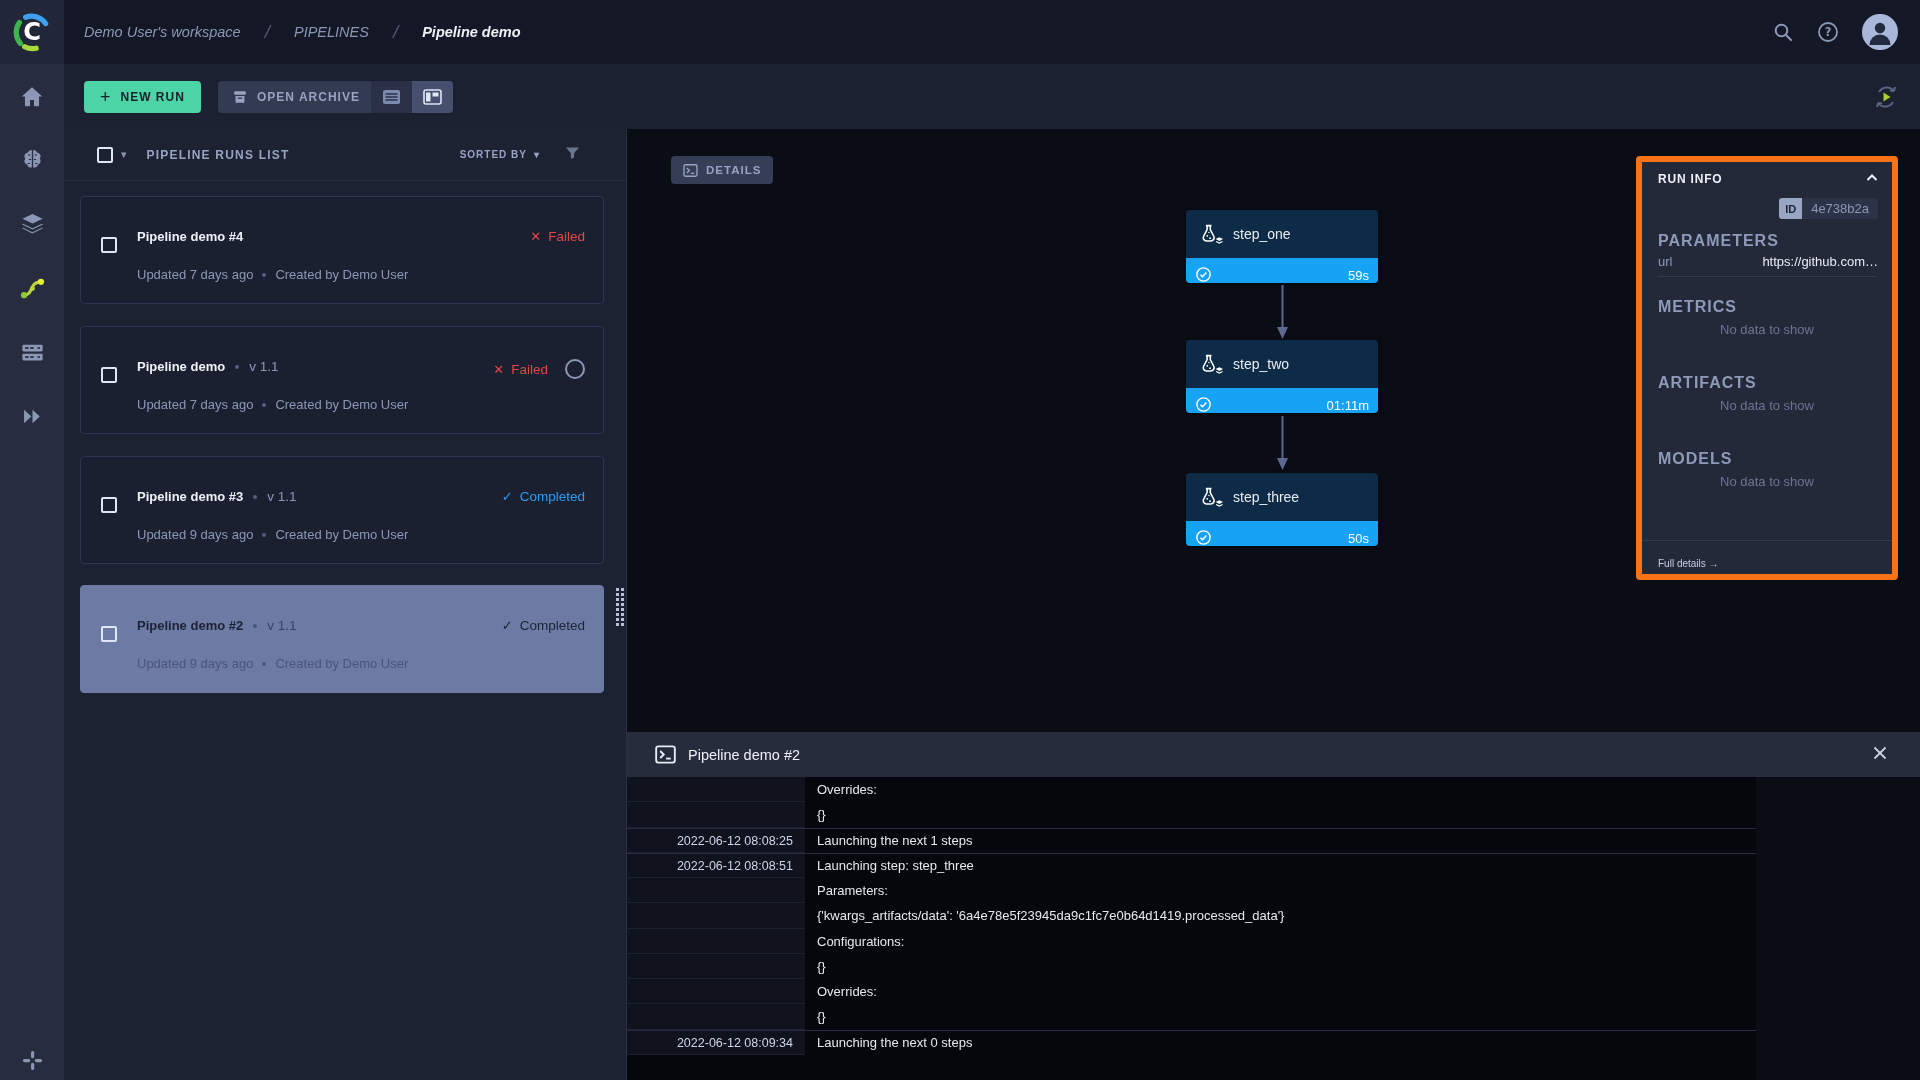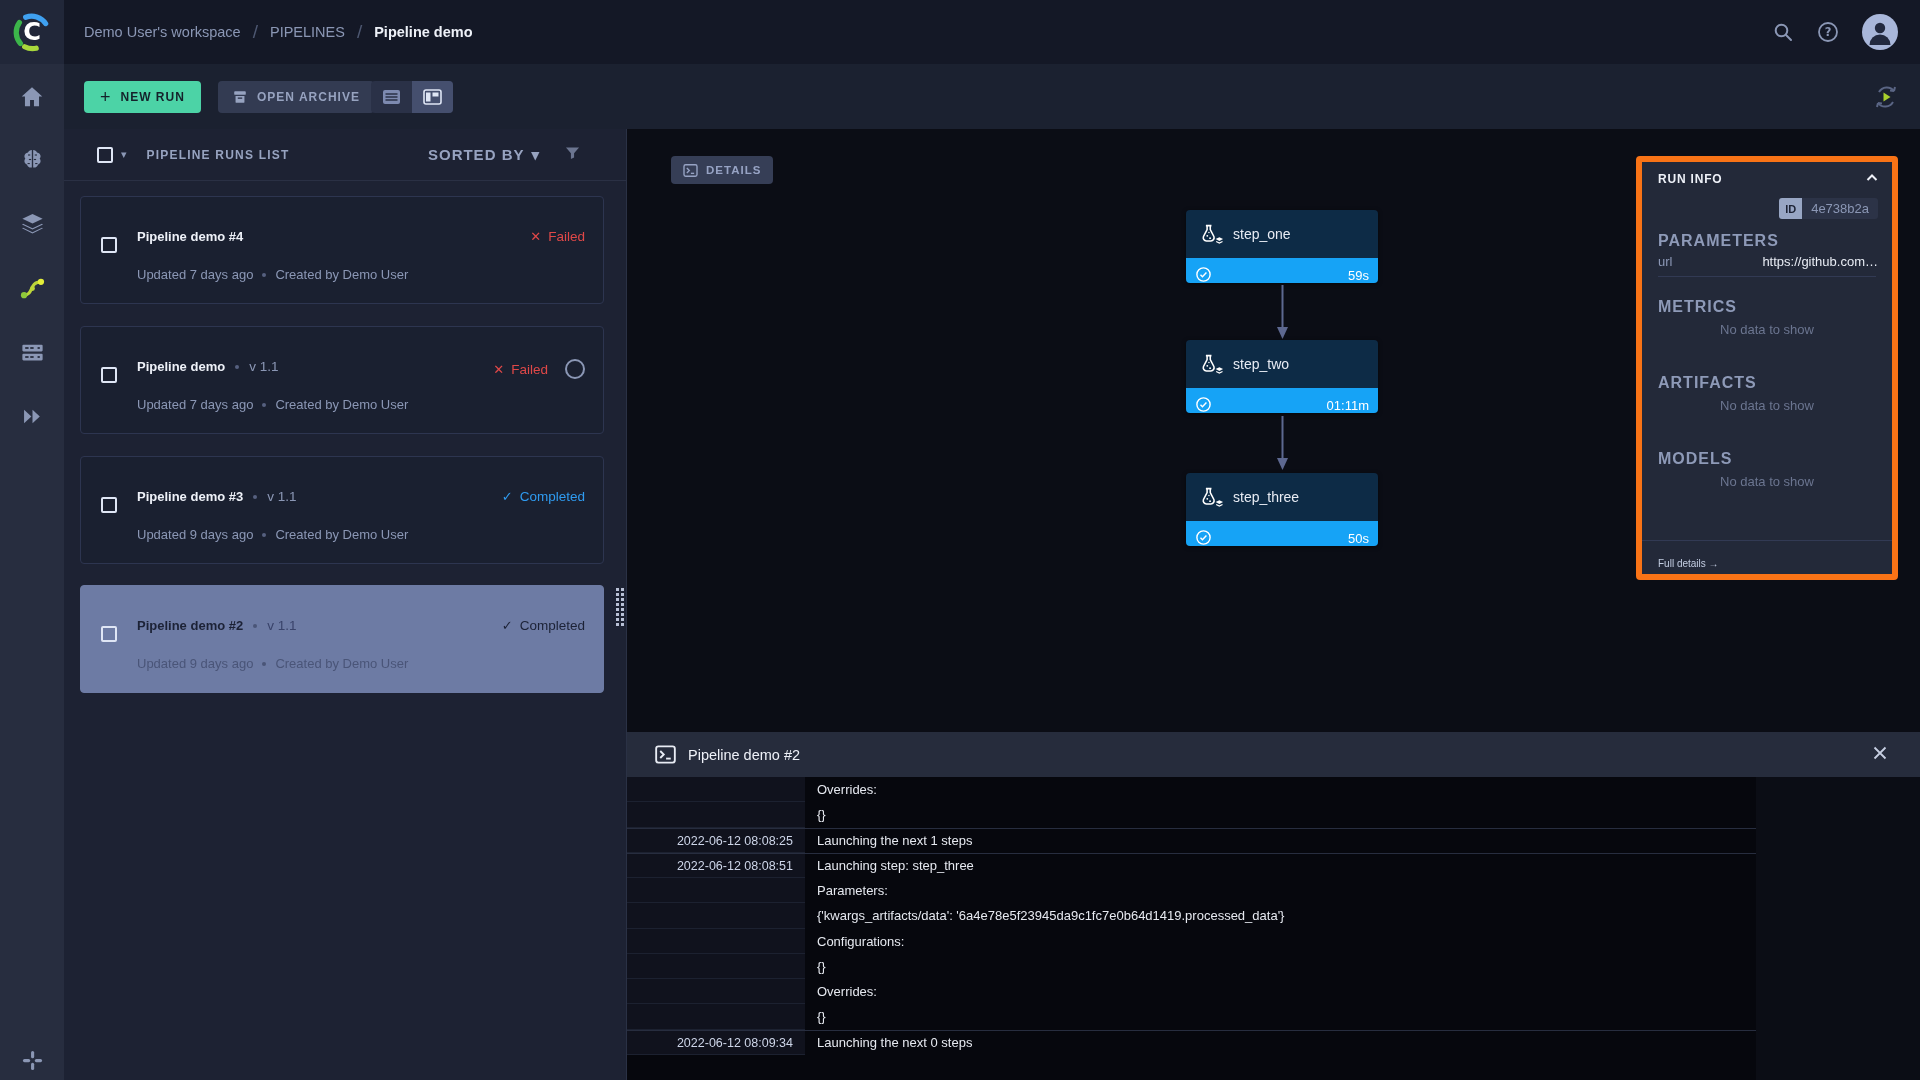--- a/index.html
+++ b/index.html
@@ -4,22 +4,22 @@
 <style>
   * { margin:0; padding:0; box-sizing:border-box; }
   html,body { width:1920px; height:1080px; overflow:hidden; background:#0b0d15;
     font-family:"Liberation Sans", sans-serif; }
   #app { position:relative; width:1920px; height:1080px; }
 
   
   .topbar { position:absolute; left:0; top:0; width:1920px; height:64px; background:#141826; z-index:5; }
   .logo-box { position:absolute; left:0; top:0; width:64px; height:64px; background:#212739;
     display:flex; align-items:center; justify-content:center; }
-  .breadcrumb { position:absolute; left:84px; top:0; height:64px; display:flex; align-items:center; gap:12px;
-    font-size:14.5px; }
+  .breadcrumb { position:absolute; left:84px; top:0; height:64px; display:flex; align-items:center; gap:24px;
+    font-size:14.5px;font-style:italic; }
   .crumb { color:#8b97b5; }
   .crumb.current { color:#eef1f8; font-weight:700; }
   .crumb-sep { color:#4e5872; font-size:19px; font-weight:300; }
   .topbar-right { position:absolute; right:22px; top:0; height:64px; display:flex; align-items:center; gap:22px; }
   .icon-btn { display:flex; align-items:center; justify-content:center; cursor:pointer; }
 
   
   .sidebar { position:absolute; left:0; top:64px; width:64px; height:1016px; background:#272d3f; z-index:4; }
   .side-item { position:absolute; left:0; width:64px; height:44px; display:flex; align-items:center; justify-content:center; }
 
@@ -40,21 +40,21 @@
 
   
   .runs-panel { position:absolute; left:64px; top:129px; width:563px; height:951px; background:#1d2233;
     border-right:1px solid #2a3145; }
   .runs-header { position:absolute; left:0; top:0; width:100%; height:52px; border-bottom:1px solid #2a3044;
     display:flex; align-items:center; }
   .cbx { width:16px; height:16px; border:2px solid #dfe6f5; border-radius:2px; background:transparent; cursor:pointer; flex:none; }
   .runs-header .cbx { margin-left:33px; }
   .caret { color:#8b97b5; font-size:11px; margin-left:8px; cursor:pointer; }
   .runs-title { color:#97a3c0; font-size:12px; font-weight:700; letter-spacing:1.2px; margin-left:20px; }
-  .sorted-by { position:absolute; right:86px; color:#97a3c0; font-size:15px; font-weight:700; letter-spacing:1px;
+  .sorted-by { position:absolute; right:86px; color:#97a3c0; font-size:10px; font-weight:700; letter-spacing:1px;
     display:flex; align-items:center; gap:7px; cursor:pointer; }
   .funnel { position:absolute; right:46px; cursor:pointer; }
 
   .run-card { position:absolute; left:16px; width:524px; height:108px; background:#1a2030;
     border:1px solid #2d3550; border-radius:4px; cursor:pointer; }
   .run-card .cbx { position:absolute; left:20px; top:40px; }
   .rc-title-row { position:absolute; left:56px; top:32px; display:flex; align-items:center; gap:10px; white-space:nowrap; }
   .rc-name { color:#eef1f8; font-size:13px; font-weight:700; }
   .dot { width:4px; height:4px; border-radius:50%; background:#566080; flex:none; }
   .rc-version { color:#8b97b5; font-size:13.5px; }

